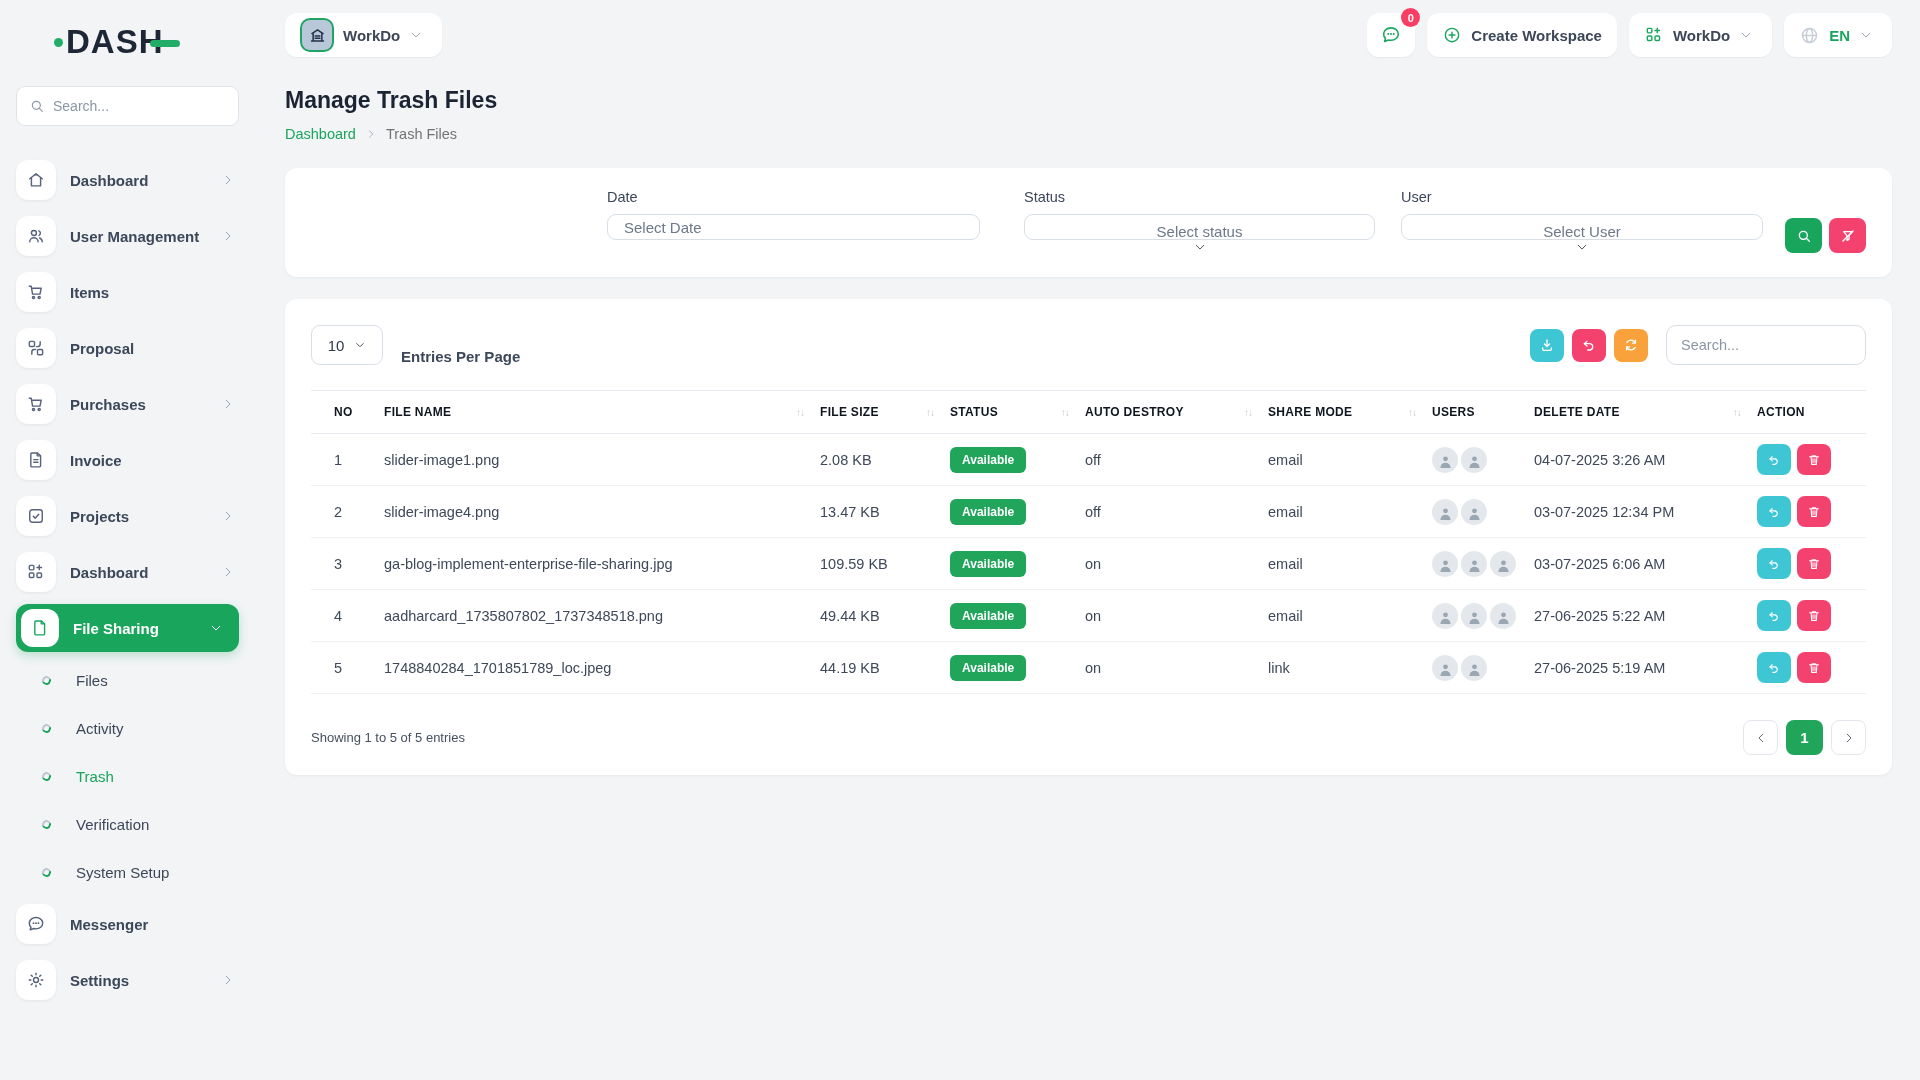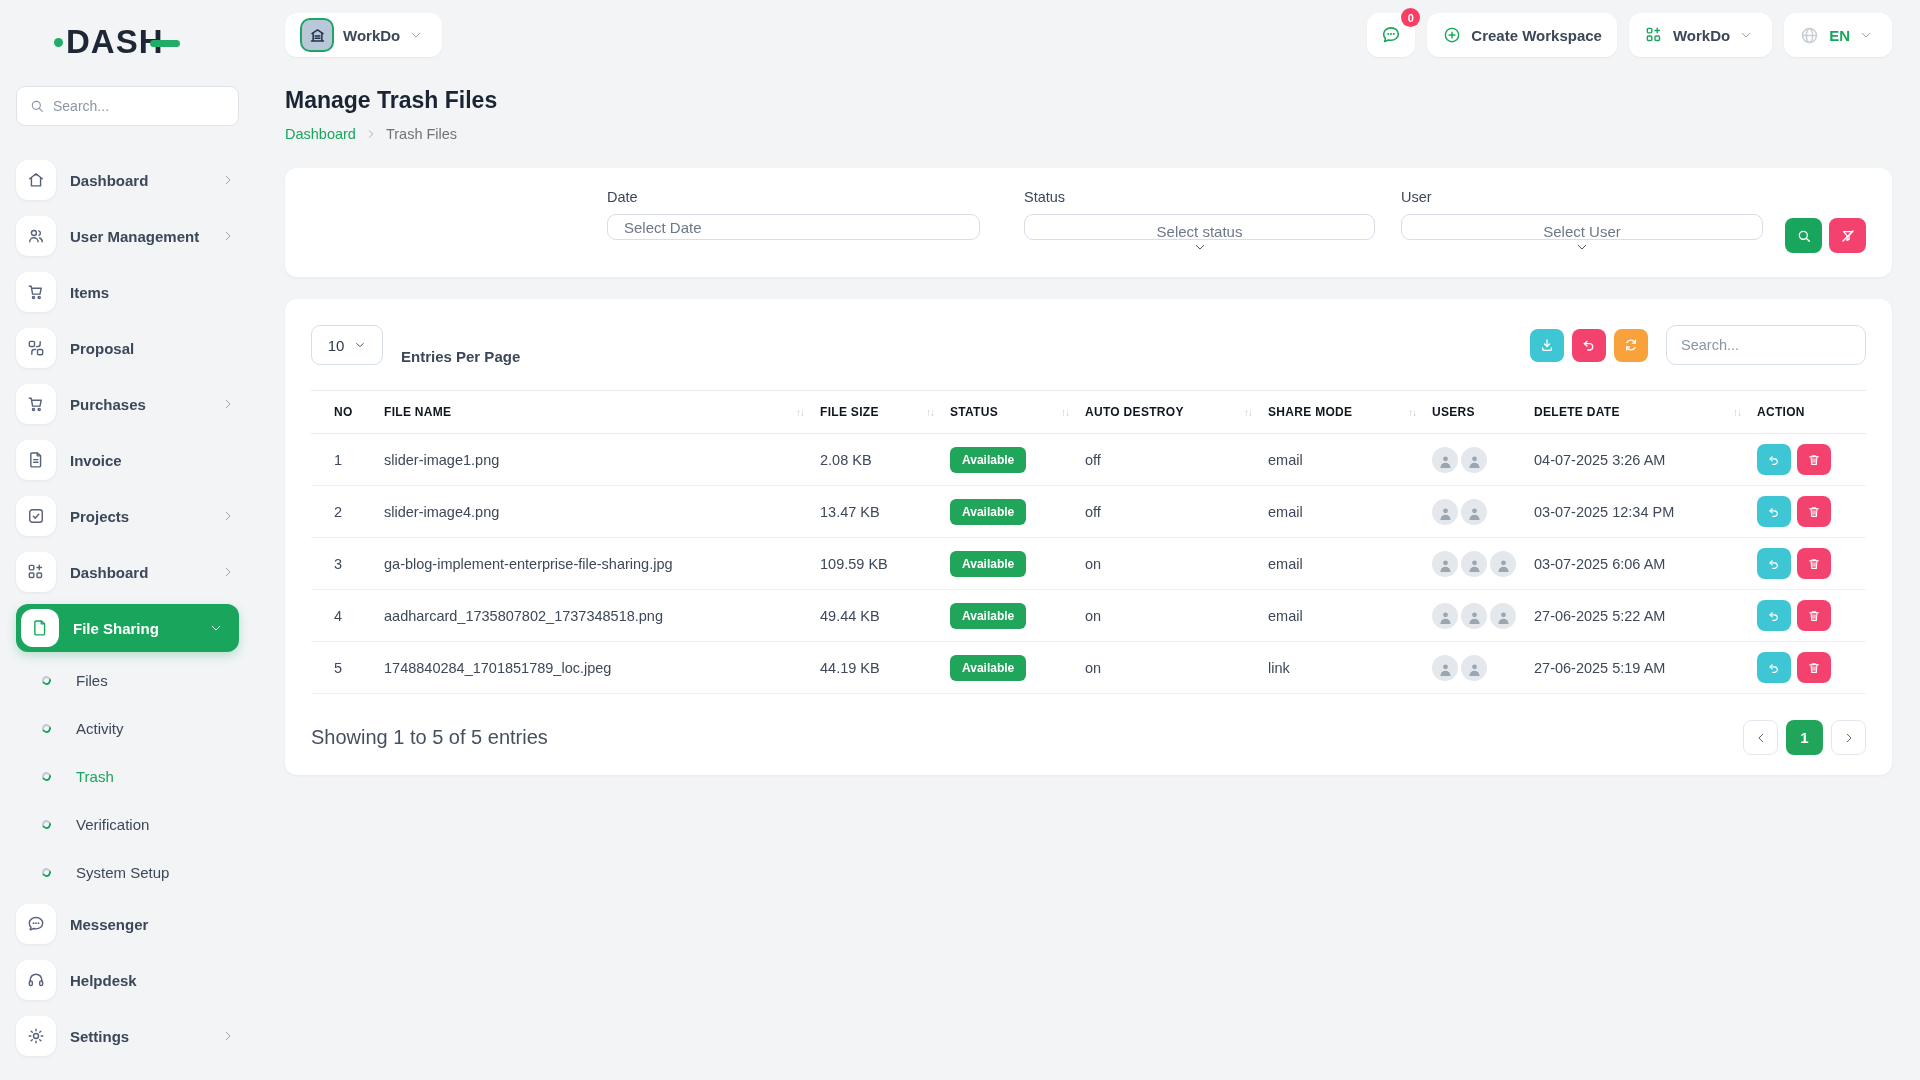--- a/index.html
+++ b/index.html
@@ -116,21 +116,21 @@
     font-weight:600; border-radius:6px; padding:6px 12px; }
   .avatars { display:flex; gap:3px; }
   .avatar { width:26px; height:26px; border-radius:50%; background:#e4e8ec; overflow:hidden;
     display:flex; align-items:center; justify-content:center; }
   .avatar svg { width:17px; height:17px; margin-top:4px; }
   .row-actions { display:flex; gap:6px; }
   .row-actions .btn-sq { width:34px; height:31px; }
   .row-actions .ic { width:14px; height:14px; stroke-width:1.9; }
 
   .tc-footer { margin-top:26px; display:flex; align-items:center; }
-  .showing { font-size:20px; color:#46505f; }
+  .showing { font-size:13px; color:#46505f; }
   .pager { margin-left:auto; display:flex; align-items:center; gap:8px; }
   .pg-btn { width:35px; height:35px; border:1px solid #e4e8ee; border-radius:8px; background:#fff;
     display:flex; align-items:center; justify-content:center; color:#5b6575; cursor:pointer; }
   .pg-btn .chev { margin:0; color:#5b6575; }
   .pg-active { width:37px; height:35px; border-radius:8px; background:#21a55b; color:#fff;
     font-size:15px; font-weight:600; display:flex; align-items:center; justify-content:center; cursor:pointer; }
 </style>
 </head>
 <body>
 
@@ -360,28 +360,20 @@
       <span class="sub-label">System Setup</span>
     </div>
 
     <div class="nav-item">
       <span class="icon-box">
           <svg class="ic">
             <use href="#i-chat"></use>
           </svg>
         </span>
       <span class="nav-label">Messenger</span>
-    </div>
-    <div class="nav-item">
-      <span class="icon-box">
-          <svg class="ic">
-            <use href="#i-headset"></use>
-          </svg>
-        </span>
-      <span class="nav-label">Helpdesk</span>
     </div>
     <div class="nav-item">
       <span class="icon-box">
           <svg class="ic">
             <use href="#i-gear"></use>
           </svg>
         </span>
       <span class="nav-label">Settings</span>
       <svg class="ic chev">
           <use href="#i-chev-r"></use>

